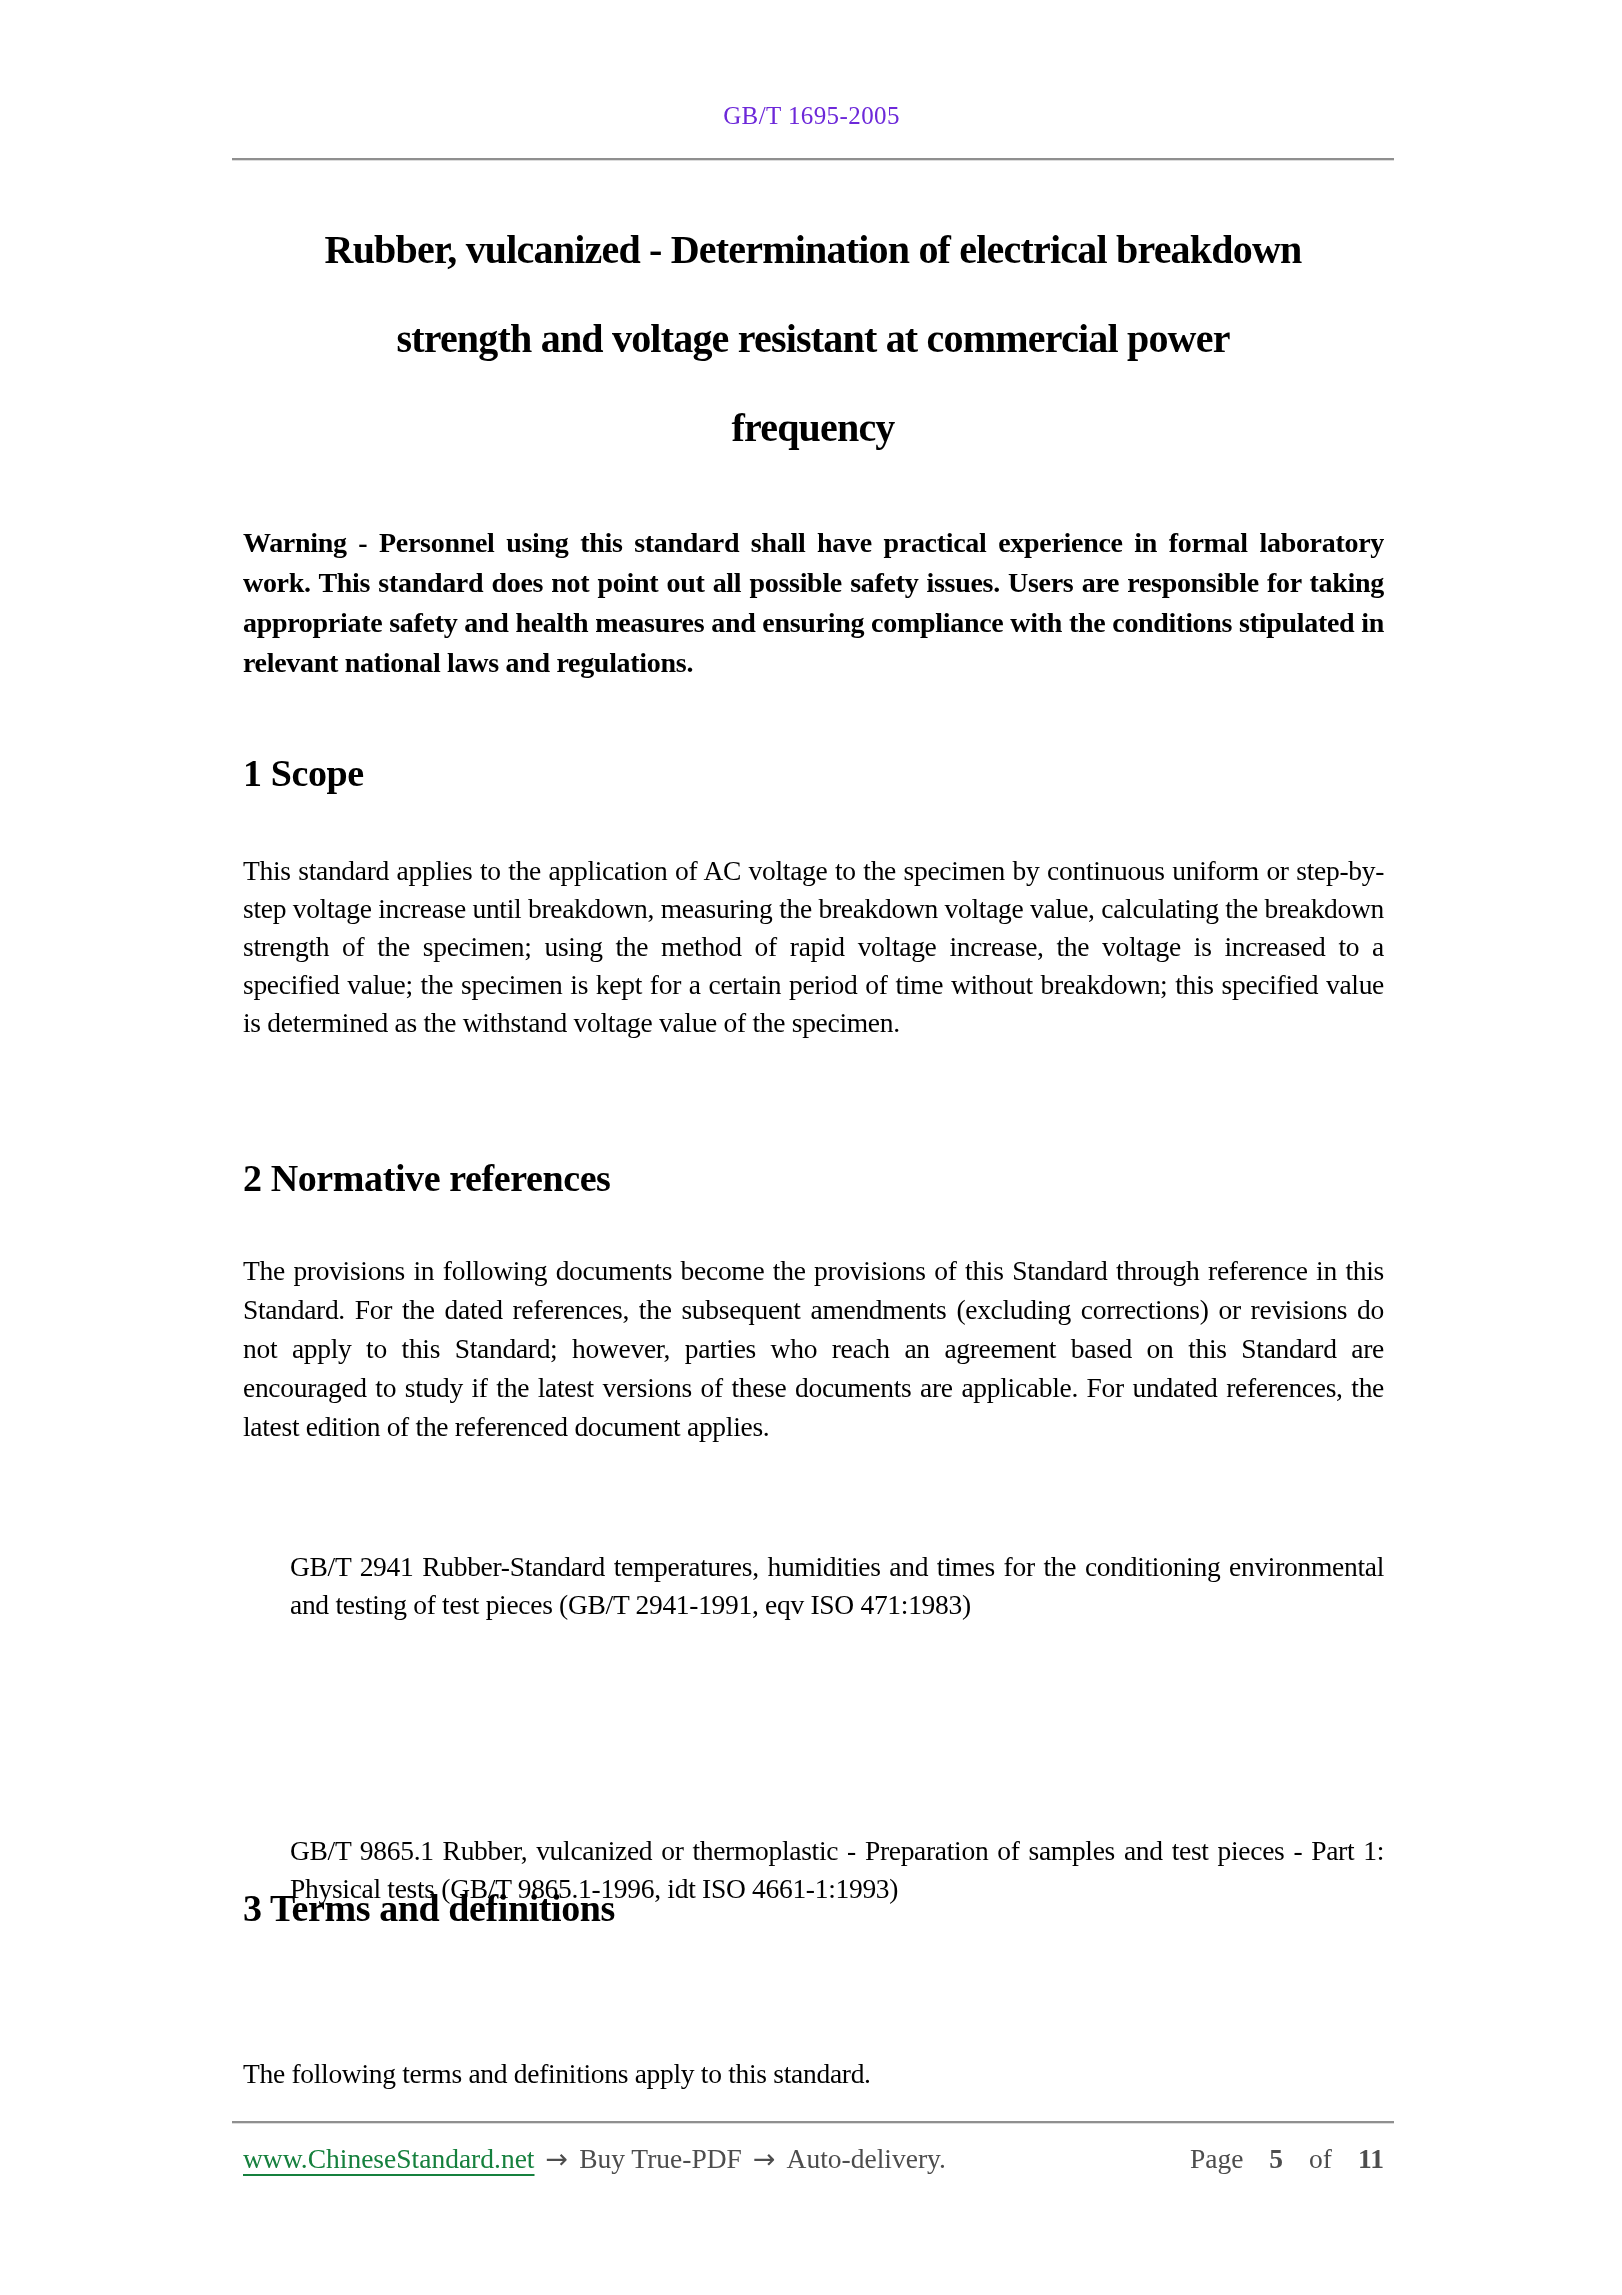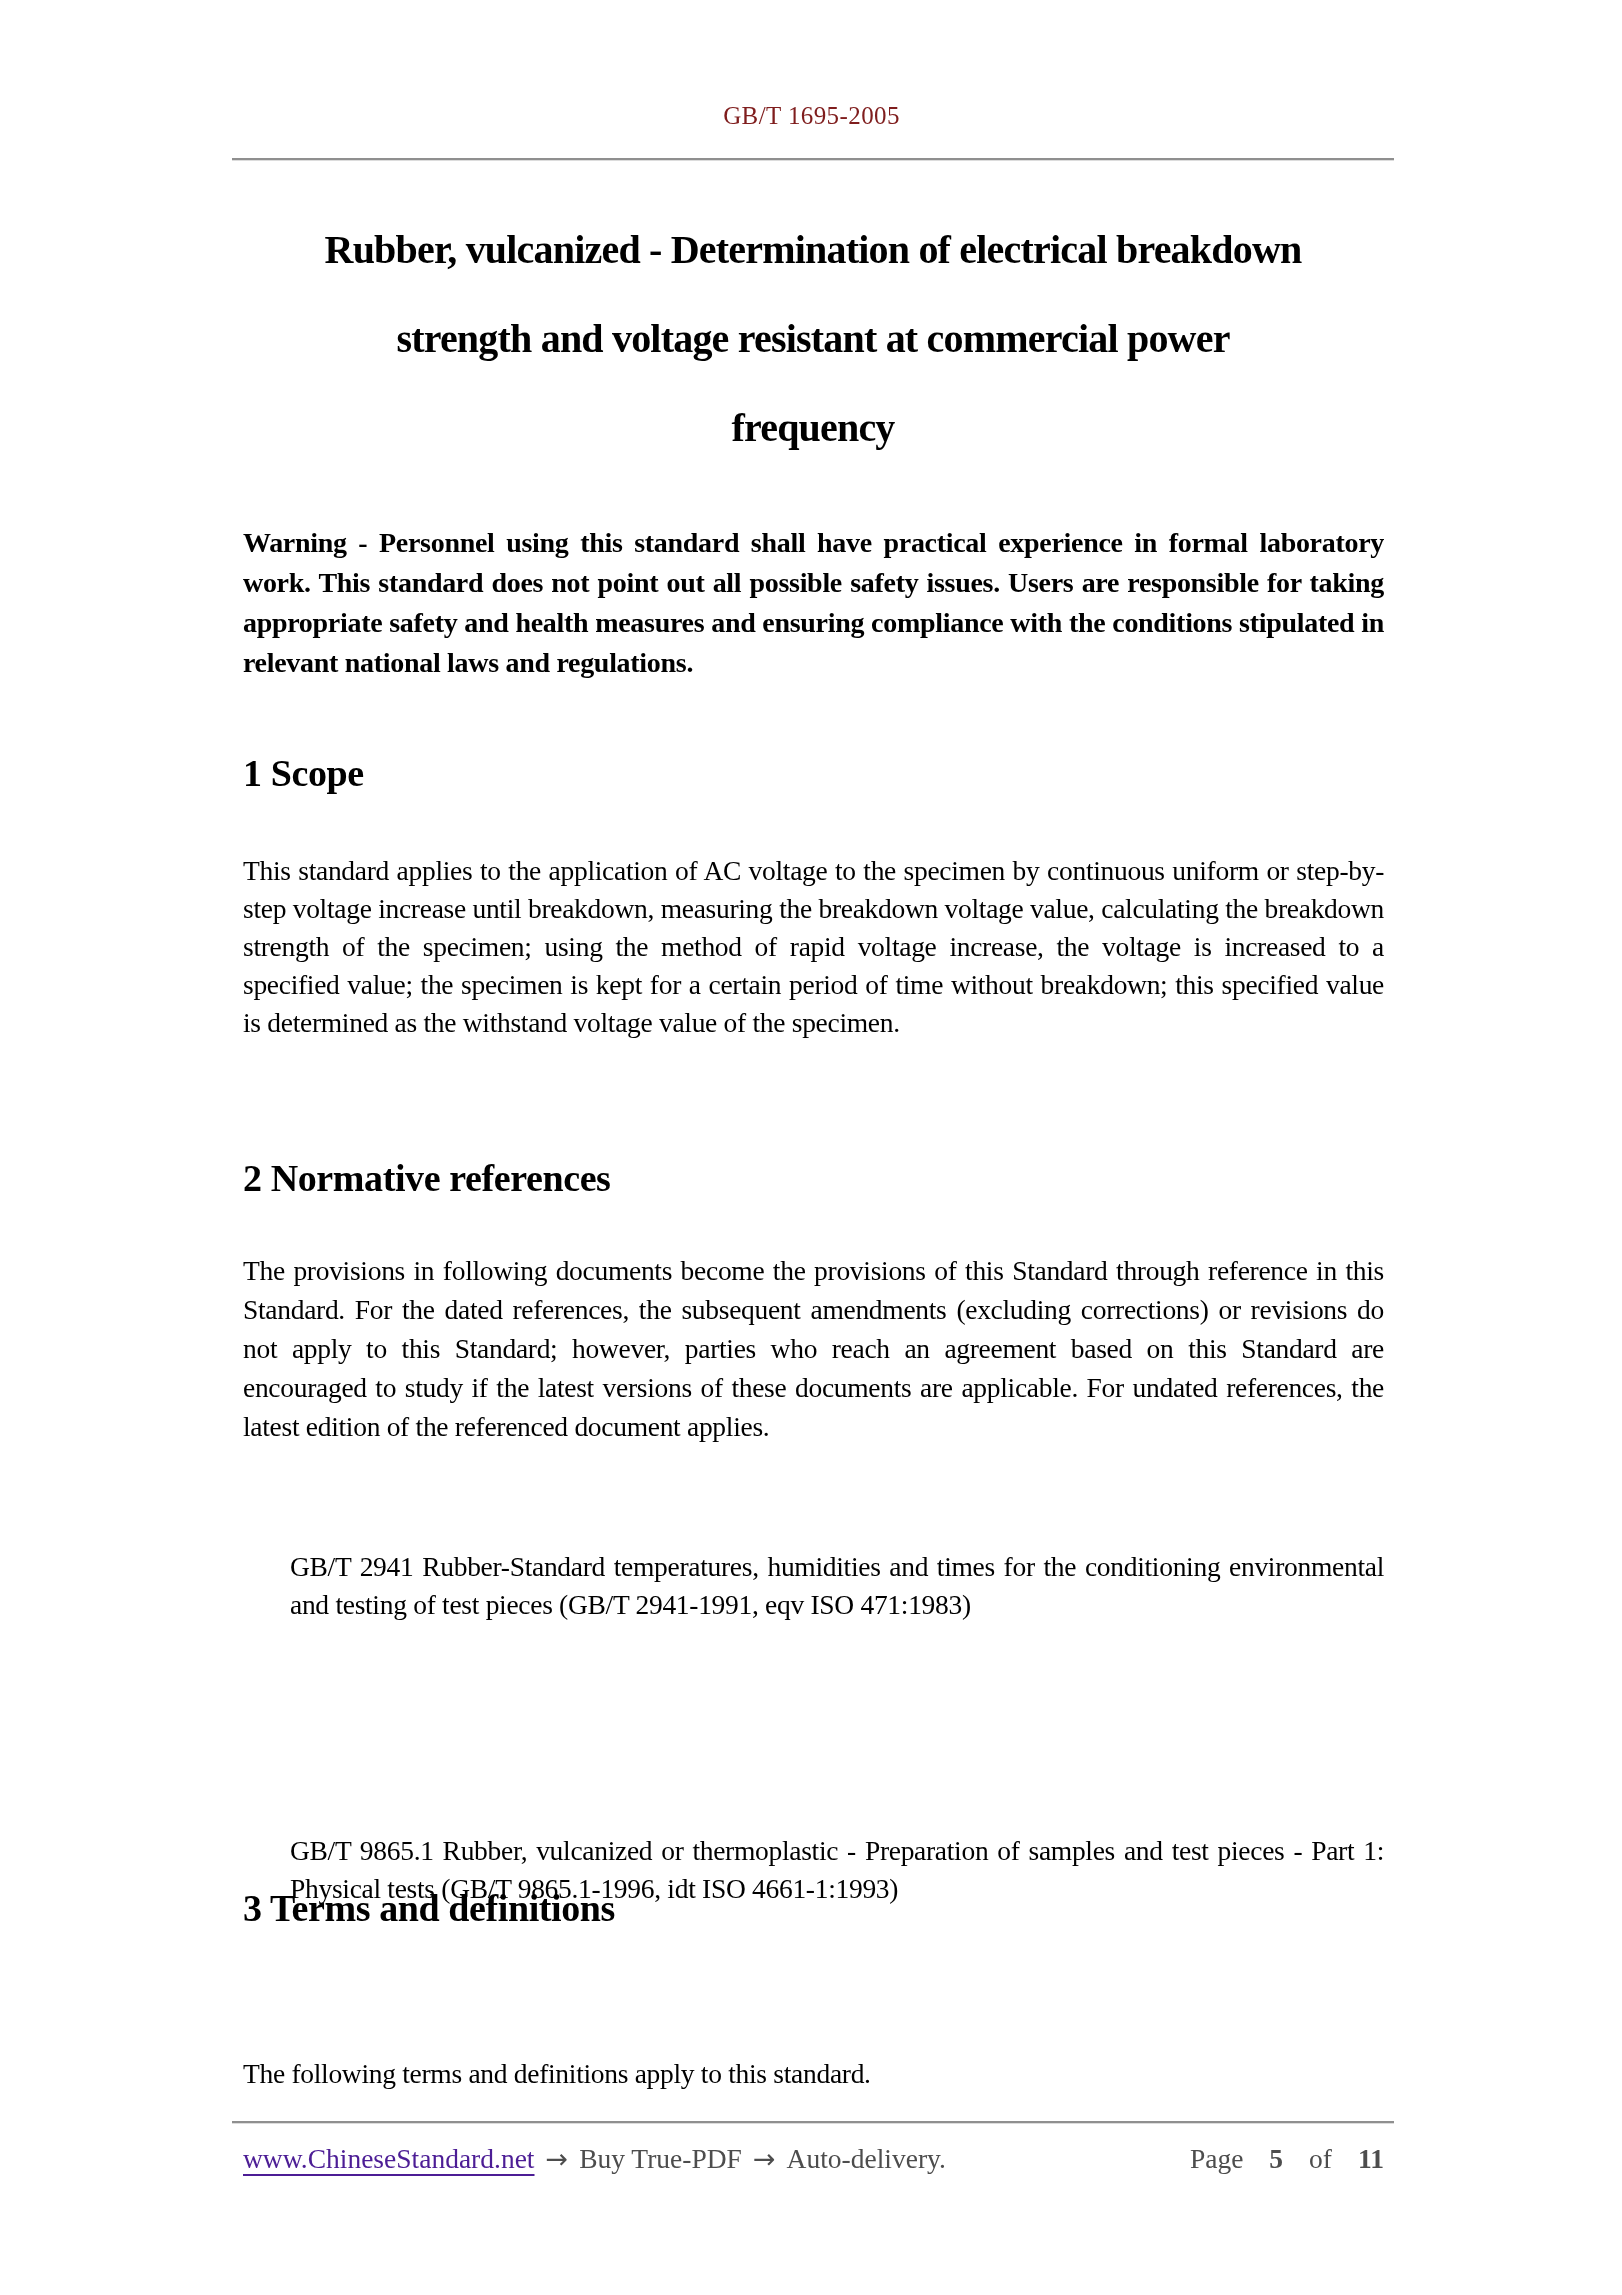--- a/index.html
+++ b/index.html
@@ -12,21 +12,21 @@
     font-family: "Liberation Serif", serif;
     color: #000000;
     overflow: hidden;
   }
   .abs { position: absolute; }
 
   .doc-header {
     top: 102px; left: 0; width: 100%;
     text-align: center;
     font-size: 25px;
-    color: #7f1d1d;
+    color: #6d28d9;
     letter-spacing: 0.4px;
   }
 
   .rule {
     left: 232px; width: 1162px; height: 2.5px;
     background: #8f8f8f;
     border-bottom: 1.7px solid #dcdcdc;
   }
   .rule-top { top: 158px; }
   .rule-bottom { top: 2121px; }
@@ -85,21 +85,21 @@
   .footer {
     top: 2143px; left: 243px; width: 1141px;
     display: flex;
     justify-content: space-between;
     align-items: baseline;
     font-size: 27.5px;
     color: #4d4d4d;
   }
   .footer-left { display: flex; align-items: baseline; gap: 11px; white-space: nowrap; }
   .site-link {
-    color: #4c1d95;
+    color: #15803d;
     text-decoration: underline;
     text-decoration-thickness: 1.7px;
     text-underline-offset: 5.8px;
     cursor: pointer;
   }
   .arrow-glyph {
     font-family: "DejaVu Sans", sans-serif;
     font-size: 27px;
     color: #4d4d4d;
   }

